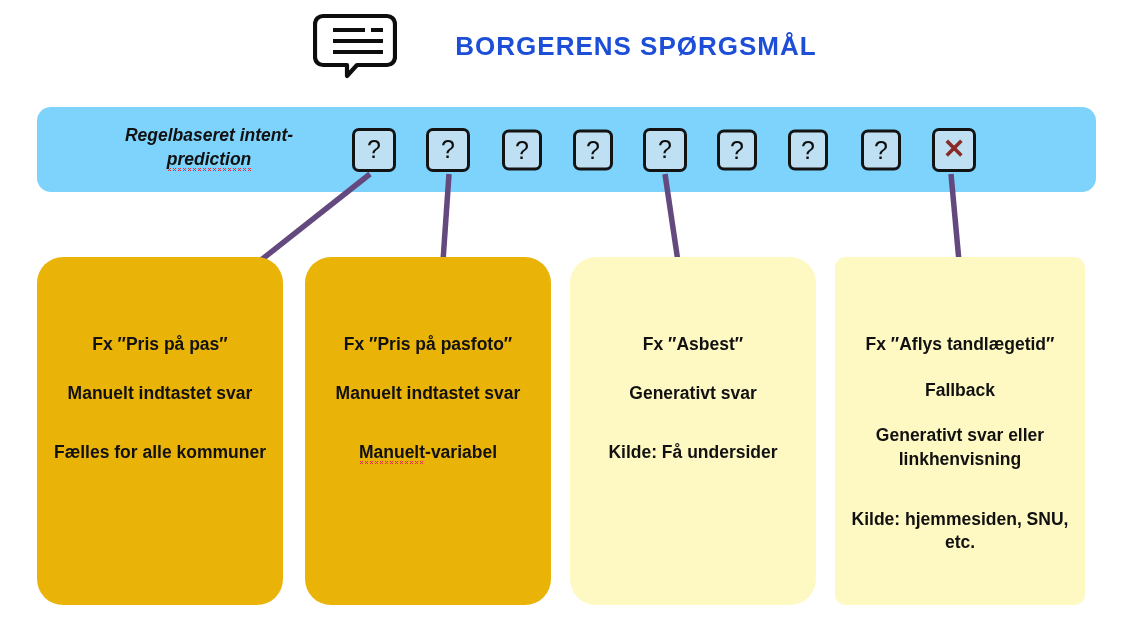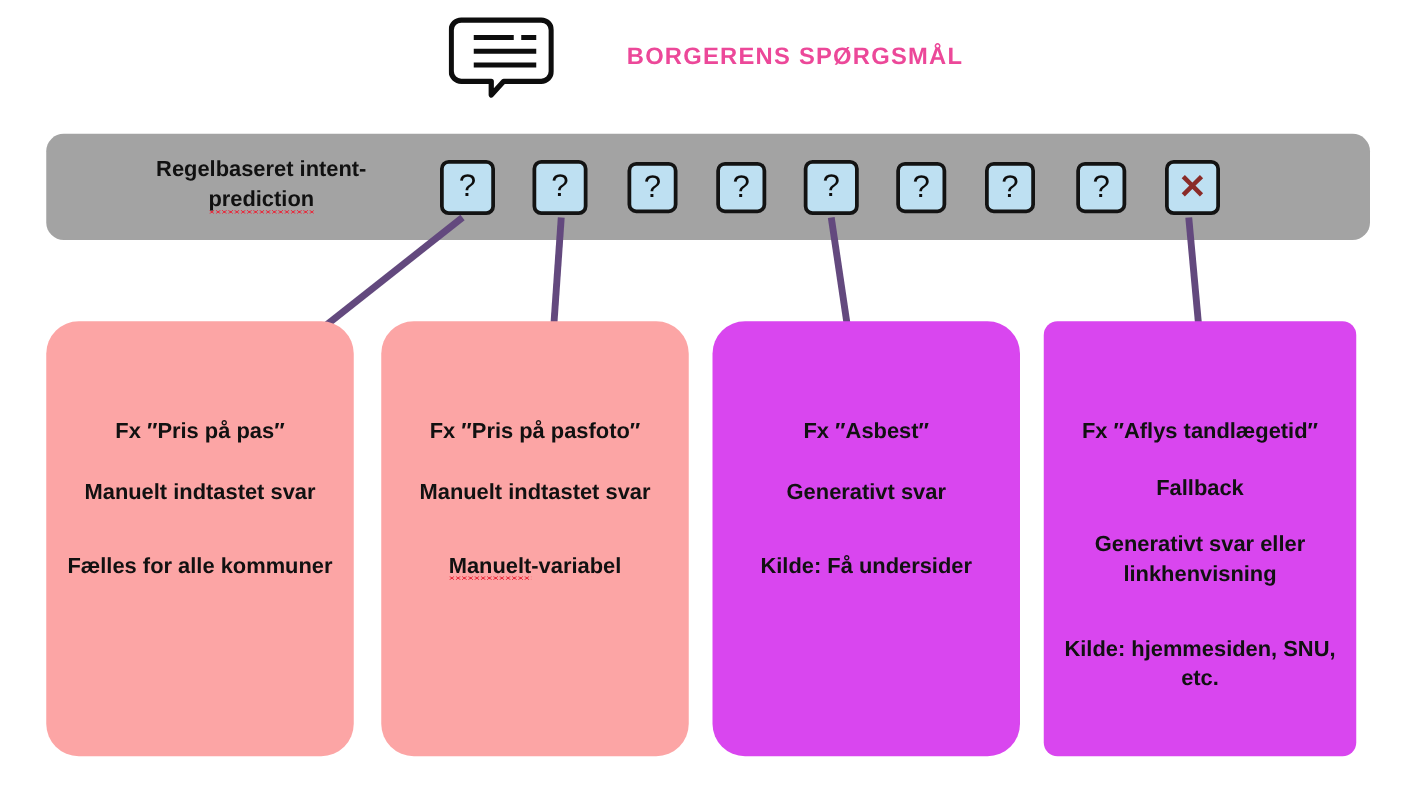--- a/index.html
+++ b/index.html
@@ -21,34 +21,35 @@
     position: absolute;
     left: 0; top: 0;
     width: 1130px; height: 92px;
     display: flex;
     align-items: center;
     justify-content: center;
     gap: 58px;
   }
   #speech-icon { width: 84px; height: 66px; display: block; }
   #header-title {
-    font-size: 19px;
+    font-size: 26px;
     font-weight: bold;
     letter-spacing: 1.0px;
-    color: #ec4899;
+    color: #1d4ed8;
     white-space: nowrap;
   }
 
   
   #intent-bar {
     position: absolute;
     left: 37px; top: 107px;
     width: 1059px; height: 85px;
-    background: #a3a3a3;
+    background: #7dd3fc;
     border-radius: 14px;
+    font-style: italic;
   }
   #intent-label {
     position: absolute;
     left: 22px; top: 16px;
     width: 300px;
     text-align: center;
     font-size: 17.5px;
     font-weight: bold;
     line-height: 1.38;
     color: #111111;
@@ -101,22 +102,22 @@
   
   .card {
     position: absolute;
     top: 257px;
     height: 348px;
     border-radius: 26px;
     box-sizing: border-box;
     padding: 76px 14px 10px 14px;
     text-align: center;
   }
-  .card.blue  { background: #fca5a5; }
-  .card.green { background: #d946ef; }
+  .card.blue  { background: #eab308; }
+  .card.green { background: #fef9c3; }
 
   .card-line {
     font-size: 17.5px;
     font-weight: bold;
     line-height: 1.35;
     color: #111111;
     margin: 0 0 25px 0;
   }
   .card-line:last-child { margin-bottom: 0; margin-top: 36px; }
   .card-line.tight { margin-bottom: 22px; }

